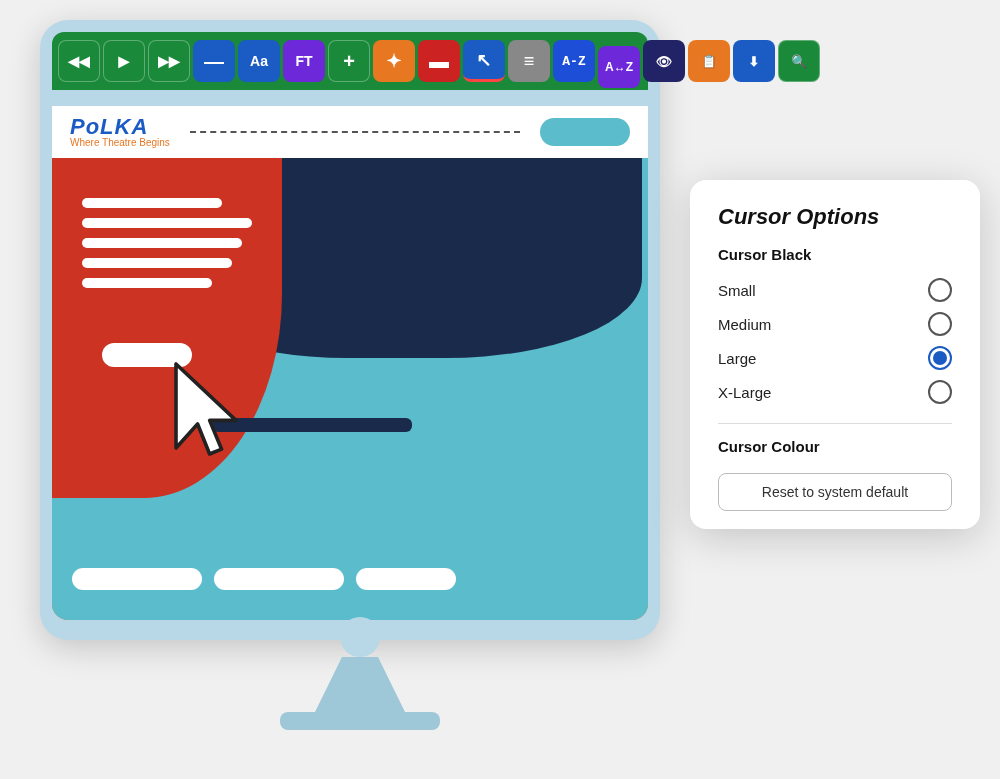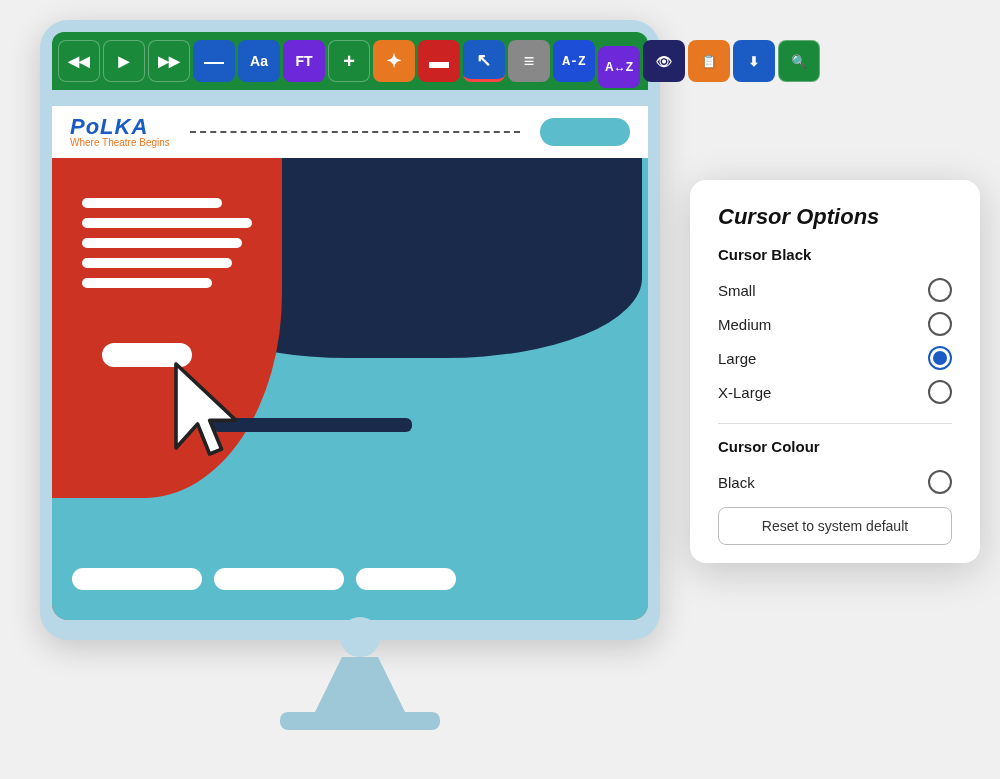--- a/index.html
+++ b/index.html
@@ -412,19 +412,15 @@
   </div>
   <div class="option-row">
     <span class="option-label">X-Large</span>
     <div class="radio-circle"></div>
   </div>
 
   <hr class="divider">
 
   <div class="section-label">Cursor Colour</div>
 
-  <div class="option-row">
-    <span class="option-label">Black</span>
-    <div class="radio-circle"></div>
-  </div>
 
   <button class="reset-btn">Reset to system default</button>
 </div>
 
 </body></html>

